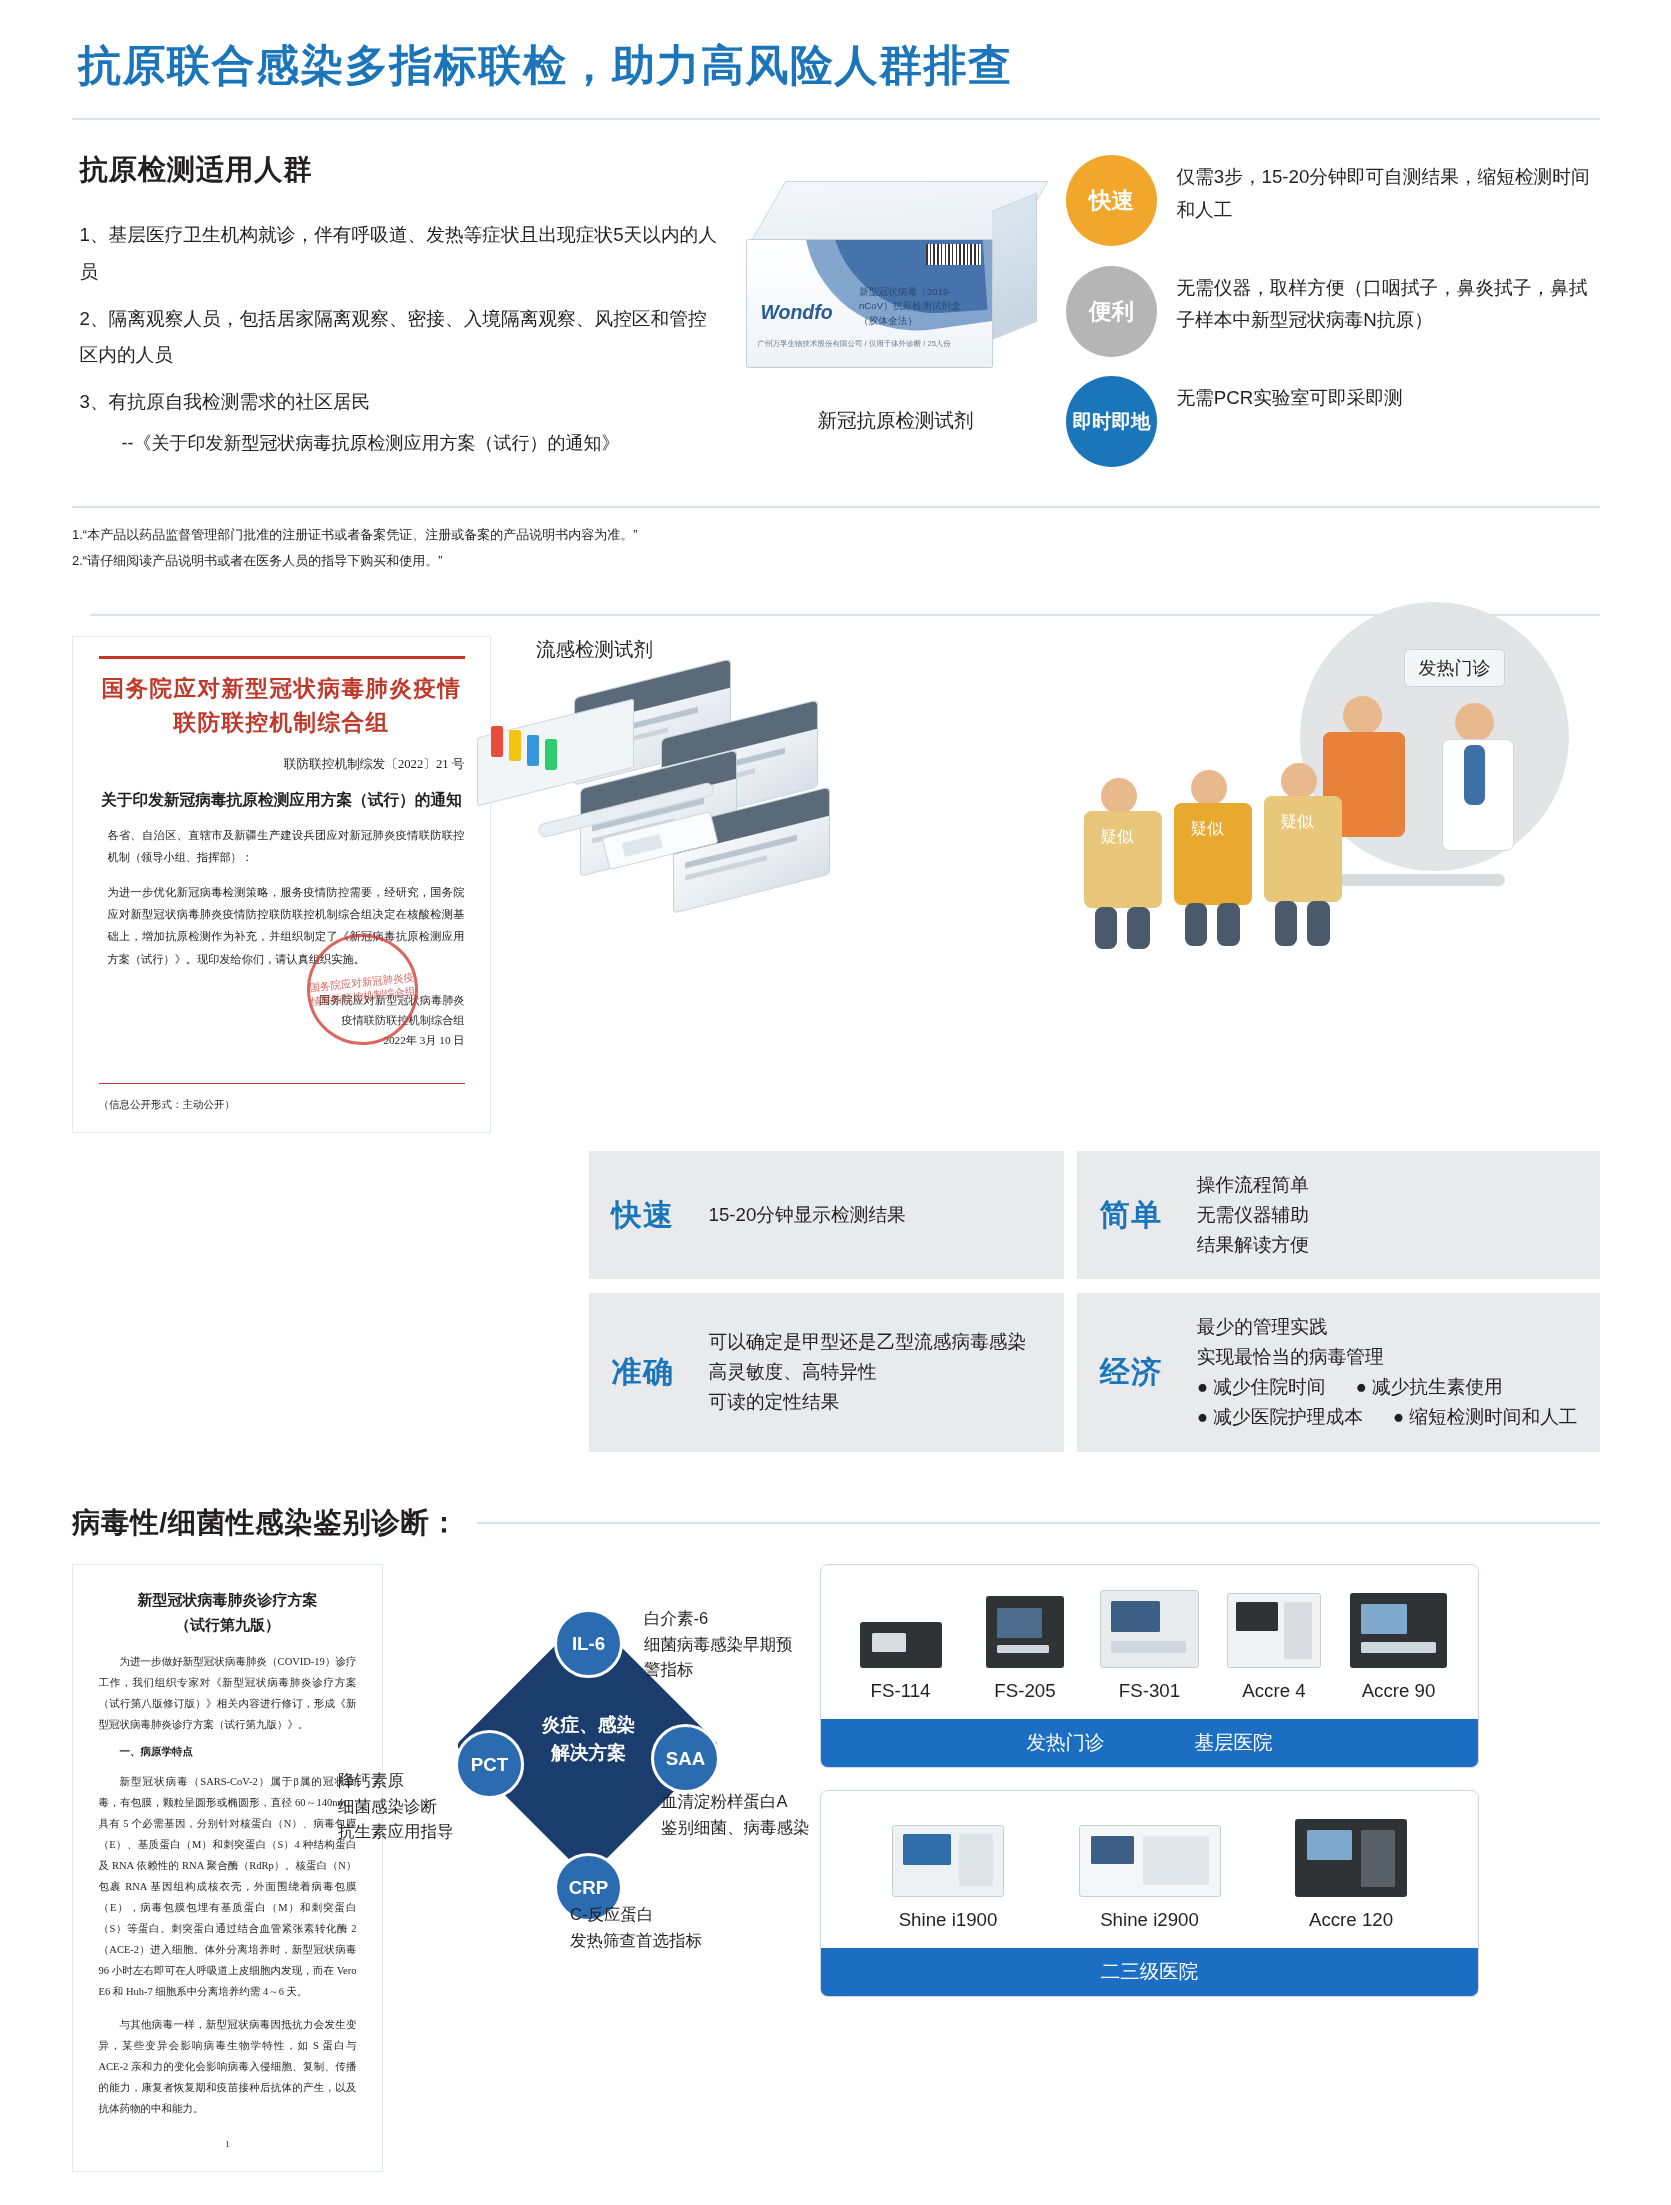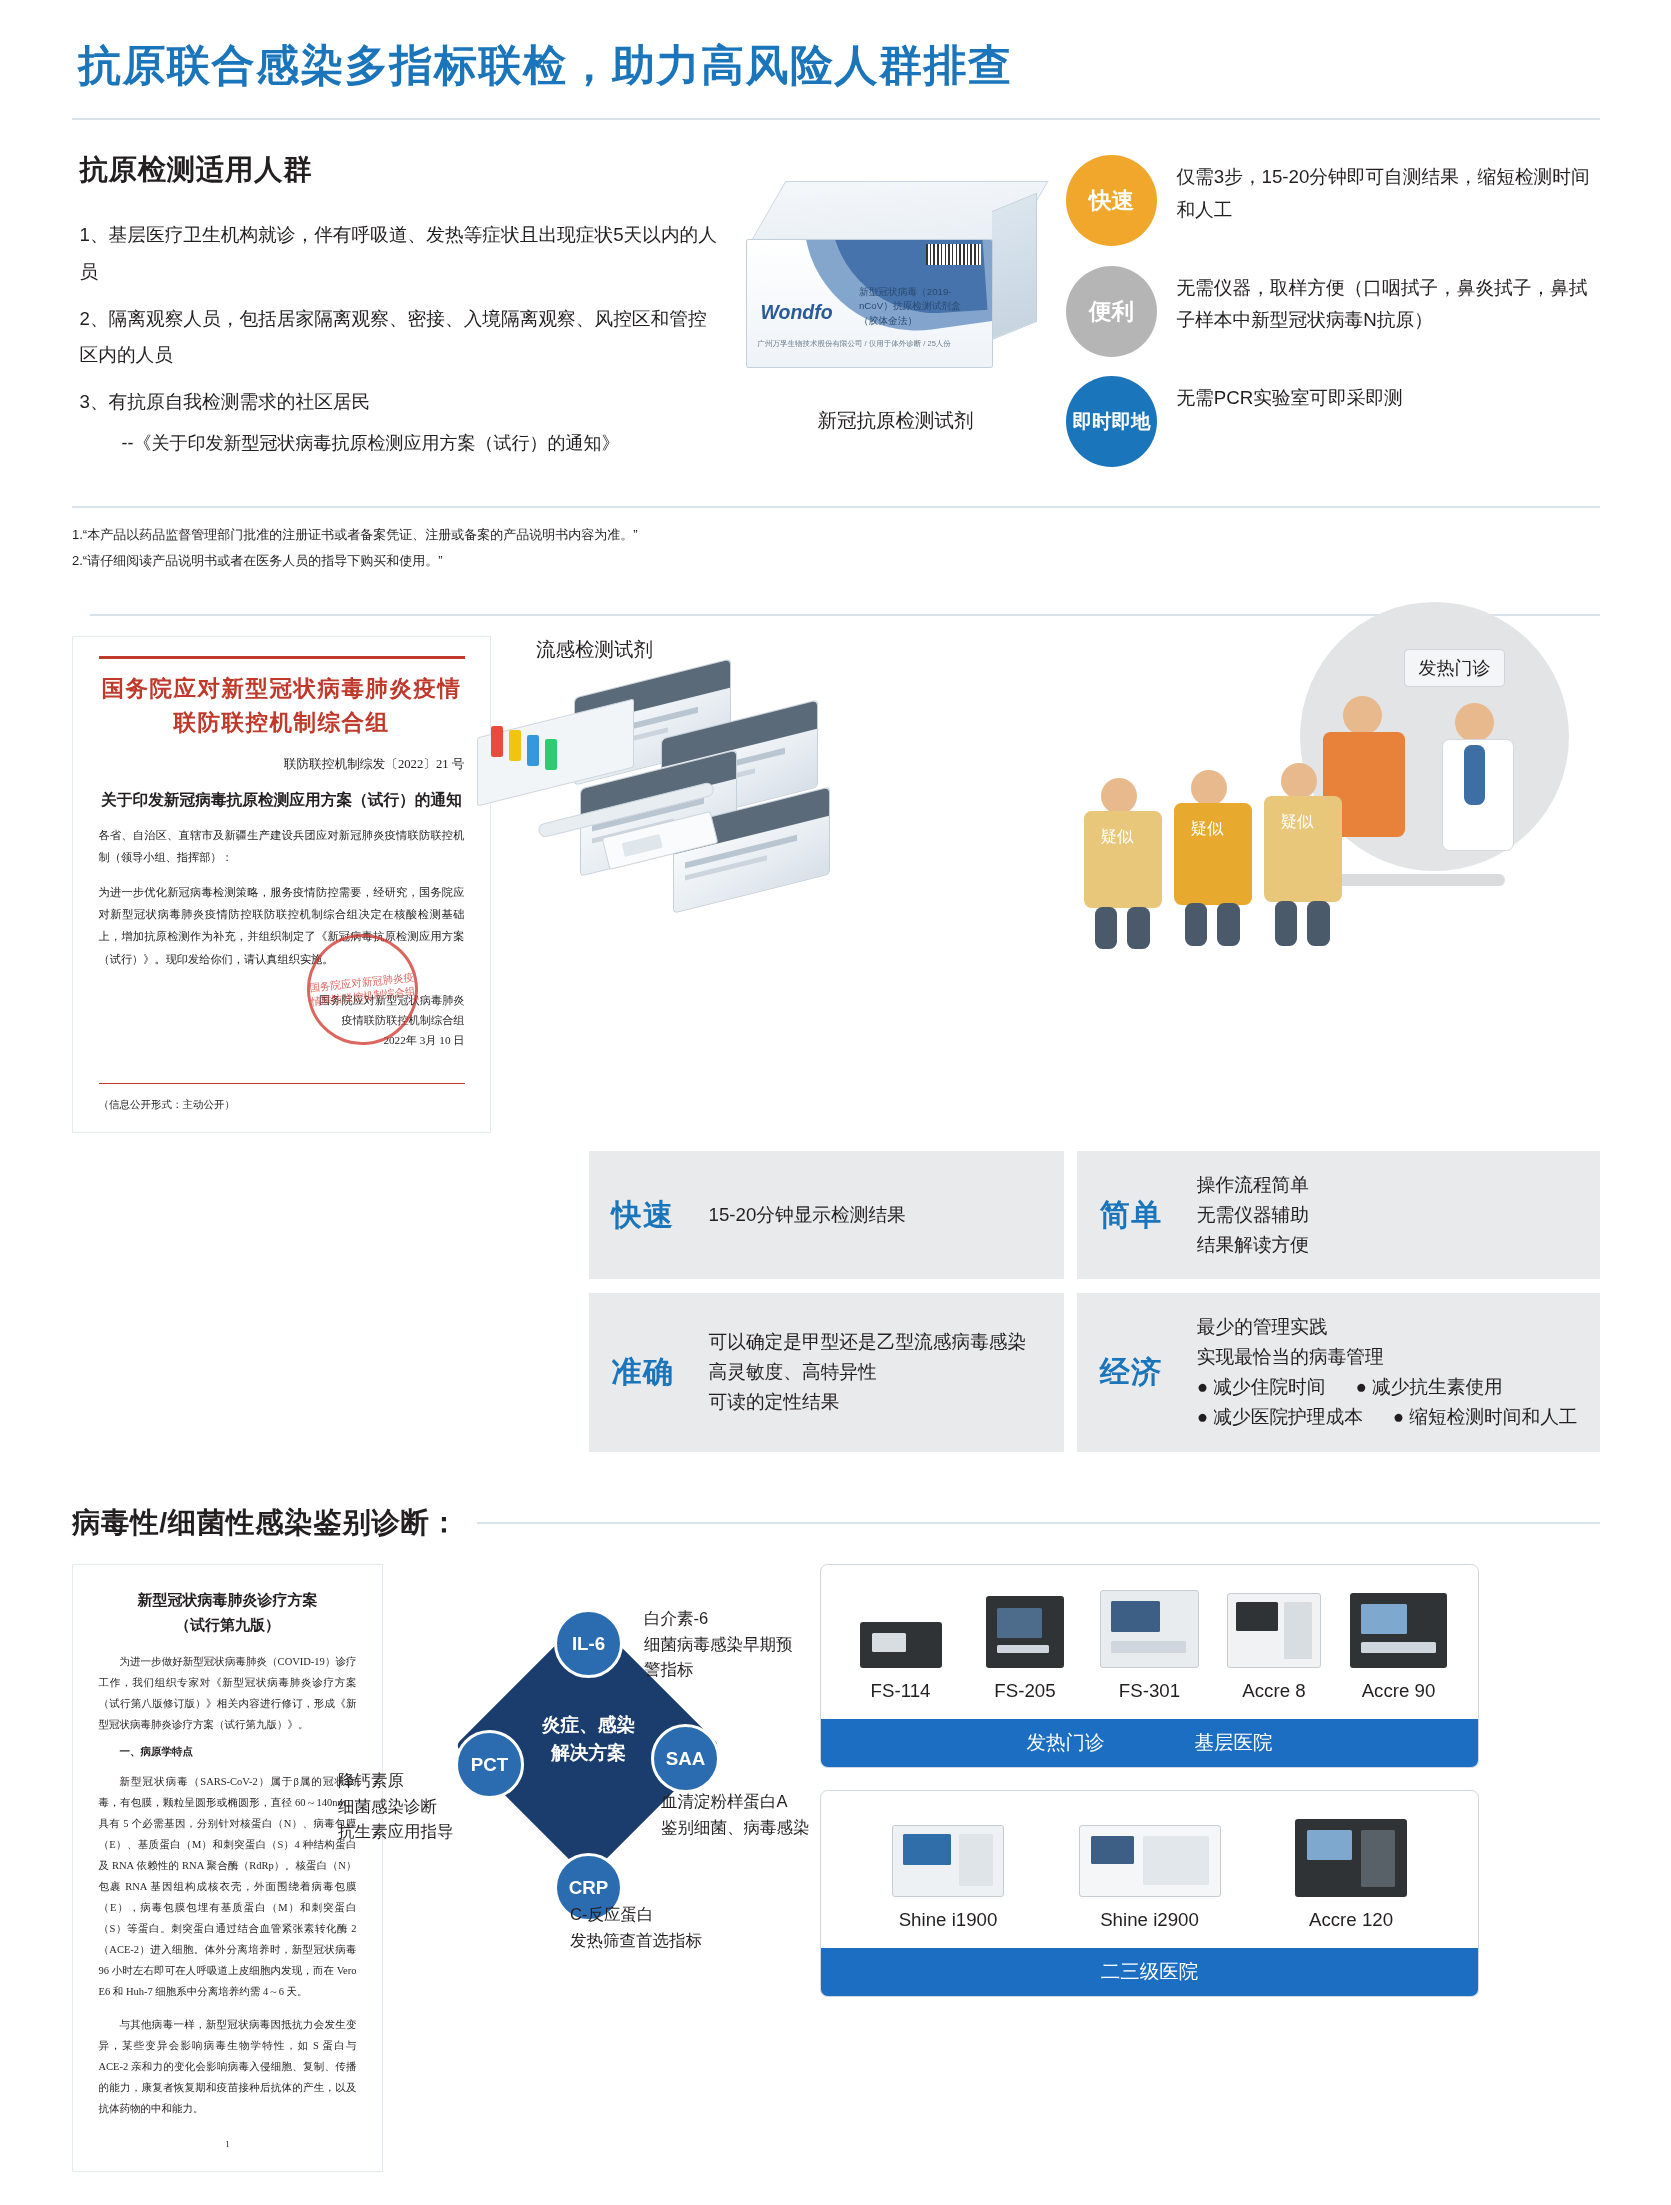--- a/index.html
+++ b/index.html
@@ -97,21 +97,21 @@
   .sec2-body { display:flex; margin-top: 19.5px; }
 
   .doc-card {
     width: 419px; background:#fff; border:0.7px solid #e4e9ee;
     padding: 19.5px 25.5px; position:relative;
   }
   .doc-top-line { height:2.2px; background:#c0392b; margin-bottom:13.5px; }
   .doc-title { text-align:center; font-family:"Liberation Serif", serif; color:#c0392b; font-size:22.5px; font-weight:bold; line-height:1.5; letter-spacing:1.5px;}
   .doc-sub { text-align:right; font-family:"Liberation Serif", serif; font-size:12.7px; margin-top:16.5px; }
   .doc-h { text-align:center; font-family:"Liberation Serif", serif; font-size:15.7px; font-weight:bold; margin-top:13.5px; line-height:1.6;}
-  .doc-p { font-family:"Liberation Serif", serif; font-size:11.2px; line-height:2.0; margin-top:12px; text-align:justify; color:#222; }
+  .doc-p { font-family:"Liberation Serif", serif; font-size:11.2px; line-height:2.0; margin-top:12px; text-align:justify; color:#222;margin-left:9px; }
   .doc-sign { text-align:right; font-family:"Liberation Serif", serif; font-size:11.2px; margin-top:19.5px; line-height:1.8;}
   .seal {
     position:absolute; right:72px; bottom:87px; width:111px; height:111px;
     border:3px solid #d0342c; border-radius:50%; opacity:.75;
     display:flex; align-items:center; justify-content:center;
     color:#d0342c; font-size:10.5px; text-align:center; line-height:1.3;
     transform: rotate(-6deg);
   }
   .doc-foot { font-family:"Liberation Serif", serif; font-size:10.5px; margin-top:33px; border-top:0.7px solid #c0392b; padding-top:14px;}
 
@@ -484,21 +484,21 @@
               <div class="dev-name">FS-301</div>
             </div>
             <div class="dev">
               <div class="dev-shape">
                 <div class="mach">
                   <div class="body" style="width:94px;height:75px;background:#f0f2f4;border:0.7px solid #c6ccd2;border-radius:3px;"></div>
                   <div class="screen" style="left:9px;top:9px;width:42px;height:28.4px;background:#2f3336;"></div>
                   <div class="light" style="left:57px;top:9px;width:28.4px;height:57px;background:#d8dde1;"></div>
                 </div>
               </div>
-              <div class="dev-name">Accre 8</div>
+              <div class="dev-name">Accre 4</div>
             </div>
             <div class="dev">
               <div class="dev-shape">
                 <div class="mach">
                   <div class="body" style="width:97px;height:75px;background:#2f3336;border-radius:3px;"></div>
                   <div class="screen" style="left:10.5px;top:10.5px;width:46px;height:30px;background:#7fa8cf;"></div>
                   <div class="light" style="left:10.5px;top:49px;width:75px;height:10.5px;"></div>
                 </div>
               </div>
               <div class="dev-name">Accre 90</div>

